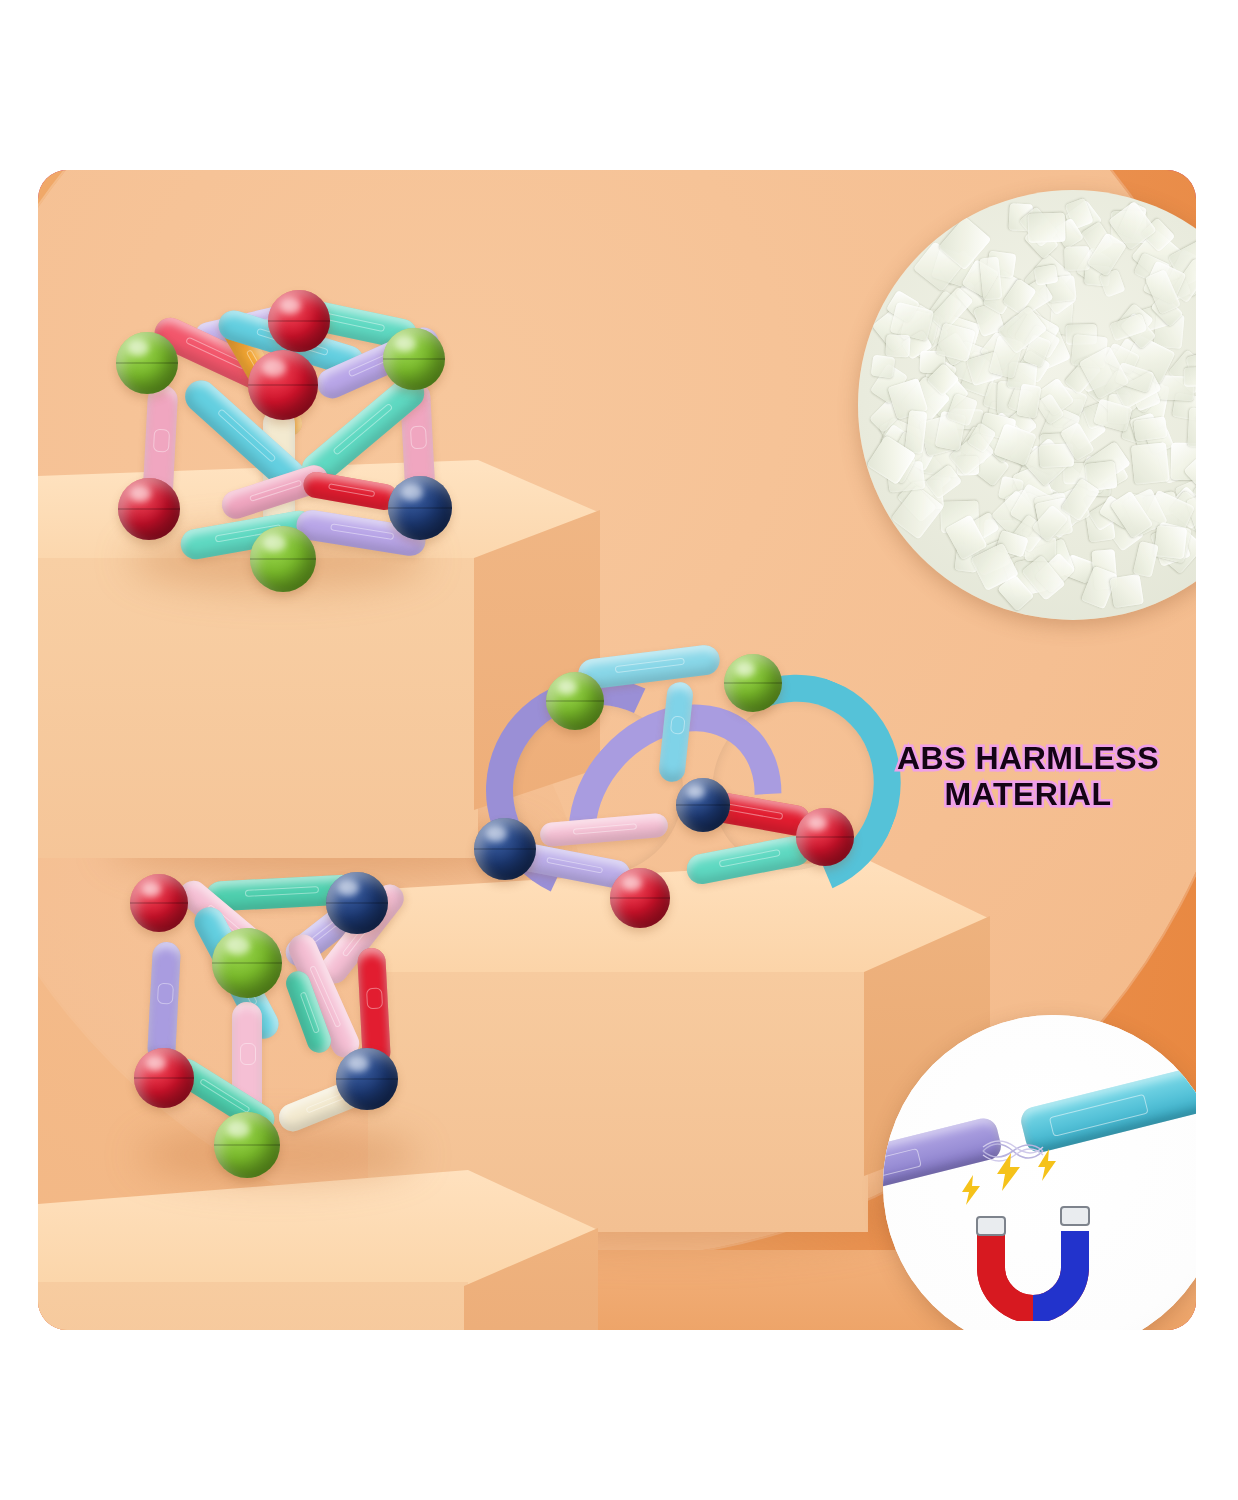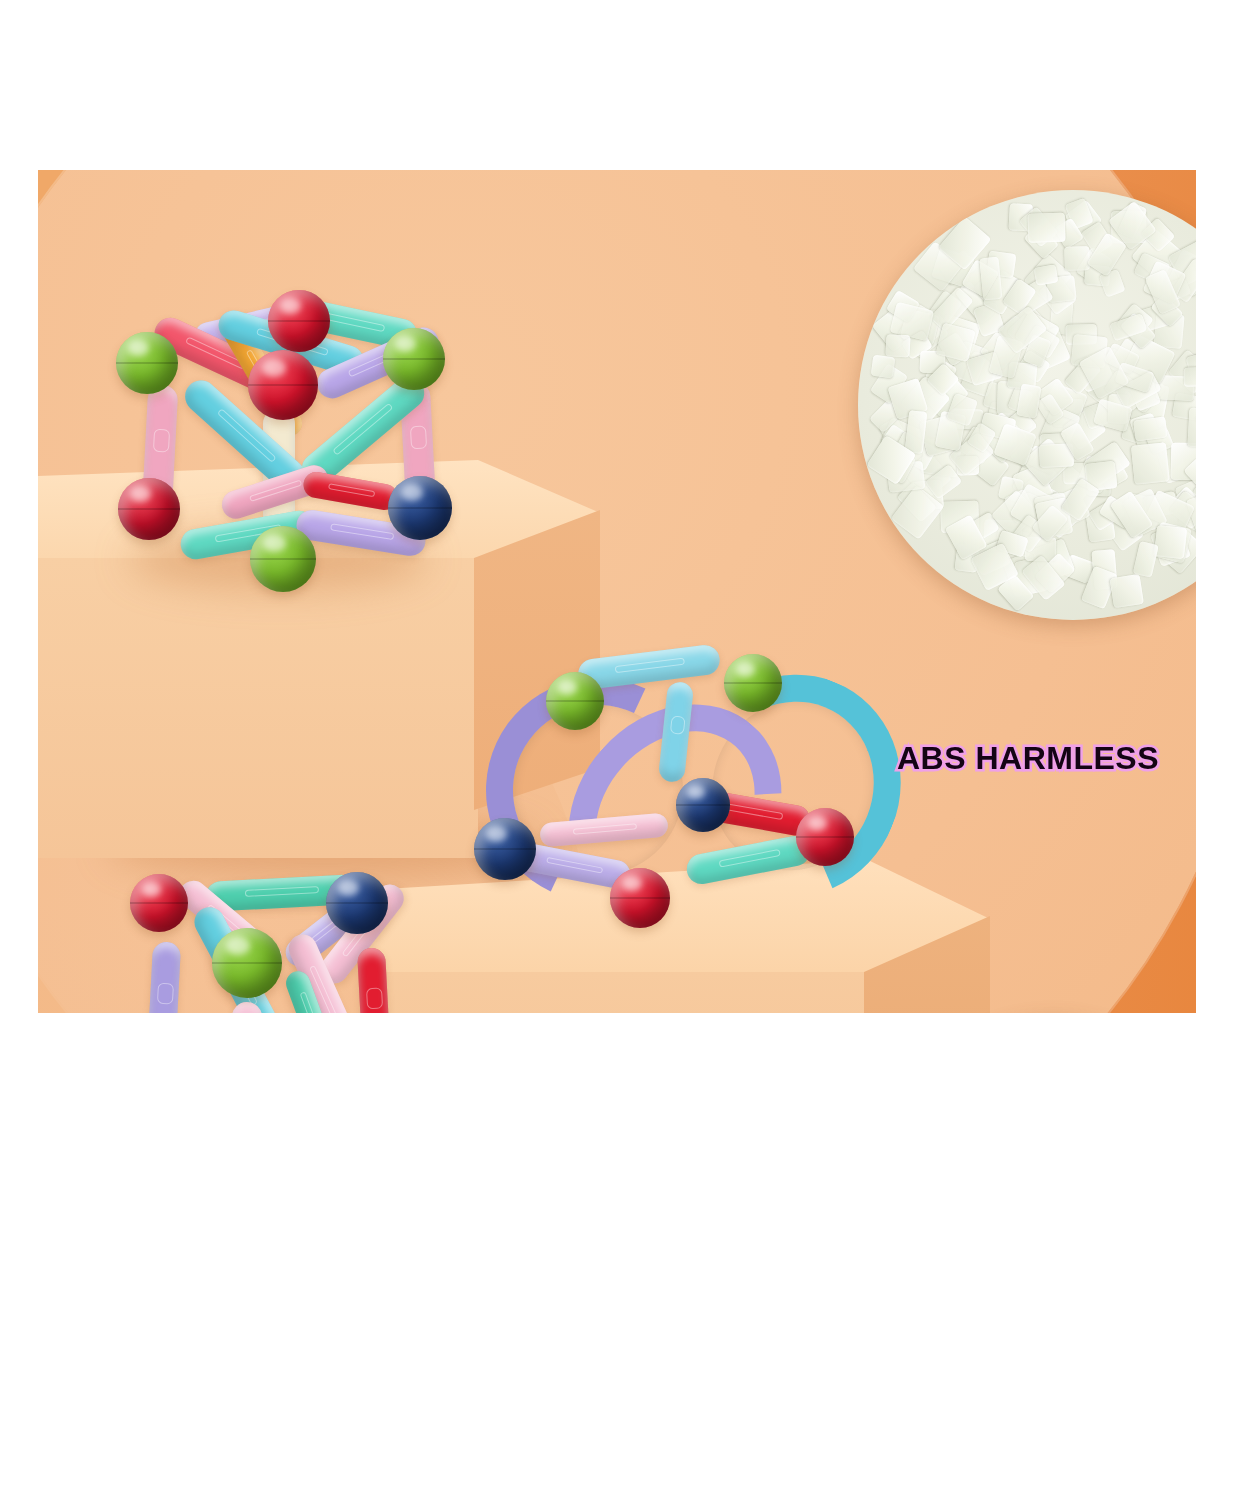--- a/index.html
+++ b/index.html
@@ -2,22 +2,22 @@
 <html><head>
 <meta charset="utf-8">
 <style>
   html,body{margin:0;padding:0;background:#ffffff;}
   body{width:1238px;height:1500px;font-family:"Liberation Sans",sans-serif;overflow:hidden;}
 
   #canvas{position:relative;width:1238px;height:1500px;background:#ffffff;}
 
   
   #photo{
-    position:absolute;left:38px;top:170px;width:1158px;height:843px;
-    overflow:hidden;background:#be185d;
+    position:absolute;left:38px;top:170px;width:1158px;height:1160px;
+    overflow:hidden;background:#be185d;border-radius:29px;
   }
 
   
   .wall-dark{position:absolute;inset:0;background:linear-gradient(100deg,#f0a868 0%,#f0a868 55%,#ea8f4d 78%,#e8873f 100%);}
   
   .bg-disc{
     position:absolute;left:-120px;top:-250px;width:1340px;height:1340px;border-radius:50%;
     background:radial-gradient(circle at 40% 35%,#f7c79c 0%,#f5bf92 55%,#f3b886 100%);
     box-shadow:0 0 0 2px rgba(255,255,255,.22);
   }
@@ -528,16 +528,17 @@
       <svg style="position:absolute;left:110px;top:138px;width:30px;height:38px;" viewBox="0 0 30 38">
         <path d="M18 0 L4 21 L12 21 L9 38 L27 14 L17 14 Z" fill="#f5c21a"></path>
       </svg>
       <svg style="position:absolute;left:152px;top:134px;width:24px;height:32px;" viewBox="0 0 24 32">
         <path d="M14 0 L3 18 L10 18 L7 32 L21 12 L13 12 Z" fill="#f5c21a"></path>
       </svg>
     </div>
 
     <div class="caption" id="capAbs">
       <span>ABS HARMLESS</span>
+      <span>MATERIAL</span>
     </div>
 
   </div>
 </div>
 
 </body></html>

